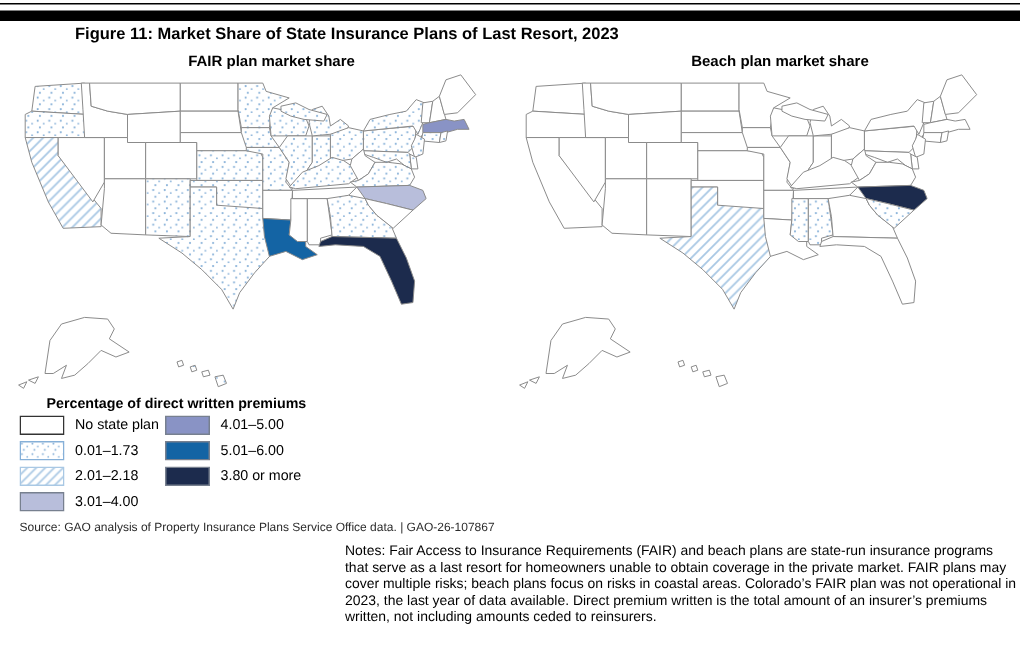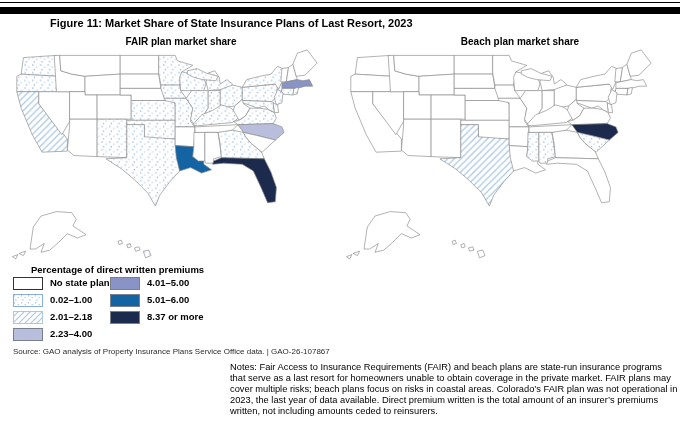--- a/index.html
+++ b/index.html
@@ -11,21 +11,21 @@
   .map-title{position:absolute;top:36px;width:320px;text-align:center;font-size:10px;font-weight:bold;}
   .map-title-left{left:21px;}
   .map-title-right{left:360px;}
   .map{position:absolute;top:40px;width:330px;height:220px;}
   .map-left{left:8px;}
   .map-right{left:342px;}
   .legend-header{position:absolute;top:264px;left:31px;font-size:9.5px;font-weight:bold;}
   .legend-col{position:absolute;top:277px;}
   .legend-col-1{left:13px;}
   .legend-col-2{left:110px;}
-  .legend-row{display:flex;height:13px;margin-bottom:4px;font-weight:bold;}
+  .legend-row{display:flex;align-items:center;height:13px;margin-bottom:4px;}
   .legend-swatch{width:30px;height:13px;margin-right:7px;flex:0 0 30px;}
   .legend-label{font-size:9.5px;white-space:nowrap;}
   .source{position:absolute;top:347px;left:13px;font-size:8px;color:#2b2b2b;}
   .notes{position:absolute;top:362px;left:230px;width:449px;font-size:9.3px;line-height:11px;}
   svg{display:block;}
 </style>
 </head>
 <body>
 <svg width="0" height="0" style="position: absolute;">
     <defs>
@@ -183,37 +183,37 @@
           </svg>
         </span>
       <span class="legend-label">No state plan</span>
     </div>
     <div class="legend-row">
       <span class="legend-swatch">
           <svg width="30" height="13">
             <rect x="0.5" y="0.5" width="29" height="12" fill="url(#pat-dots)" stroke="#86b0d8" stroke-width="1"></rect>
           </svg>
         </span>
-      <span class="legend-label">0.02–1.00</span>
+      <span class="legend-label">0.01–1.73</span>
     </div>
     <div class="legend-row">
       <span class="legend-swatch">
           <svg width="30" height="13">
             <rect x="0.5" y="0.5" width="29" height="12" fill="url(#pat-hatch)" stroke="#a9c8e4" stroke-width="1"></rect>
           </svg>
         </span>
       <span class="legend-label">2.01–2.18</span>
     </div>
     <div class="legend-row">
       <span class="legend-swatch">
           <svg width="30" height="13">
             <rect x="0.5" y="0.5" width="29" height="12" fill="#b8bedb" stroke="#77808f" stroke-width="1"></rect>
           </svg>
         </span>
-      <span class="legend-label">2.23–4.00</span>
+      <span class="legend-label">3.01–4.00</span>
     </div>
   </div>
 
   <div class="legend-col legend-col-2">
     <div class="legend-row">
       <span class="legend-swatch">
           <svg width="30" height="13">
             <rect x="0.5" y="0.5" width="29" height="12" fill="#8993c5" stroke="#77808f" stroke-width="1"></rect>
           </svg>
         </span>
@@ -226,19 +226,19 @@
           </svg>
         </span>
       <span class="legend-label">5.01–6.00</span>
     </div>
     <div class="legend-row">
       <span class="legend-swatch">
           <svg width="30" height="13">
             <rect x="0.5" y="0.5" width="29" height="12" fill="#1c2b4d" stroke="#77808f" stroke-width="1"></rect>
           </svg>
         </span>
-      <span class="legend-label">8.37 or more</span>
+      <span class="legend-label">3.80 or more</span>
     </div>
   </div>
 
   <div class="source">Source: GAO analysis of Property Insurance Plans Service Office data.  |  GAO-26-107867</div>
   <div class="notes">Notes: Fair Access to Insurance Requirements (FAIR) and beach plans are state-run insurance programs that serve as a last resort for homeowners unable to obtain coverage in the private market. FAIR plans may cover multiple risks; beach plans focus on risks in coastal areas. Colorado’s FAIR plan was not operational in 2023, the last year of data available. Direct premium written is the total amount of an insurer’s premiums written, not including amounts ceded to reinsurers.</div>
 </div>
 
 </body></html>

